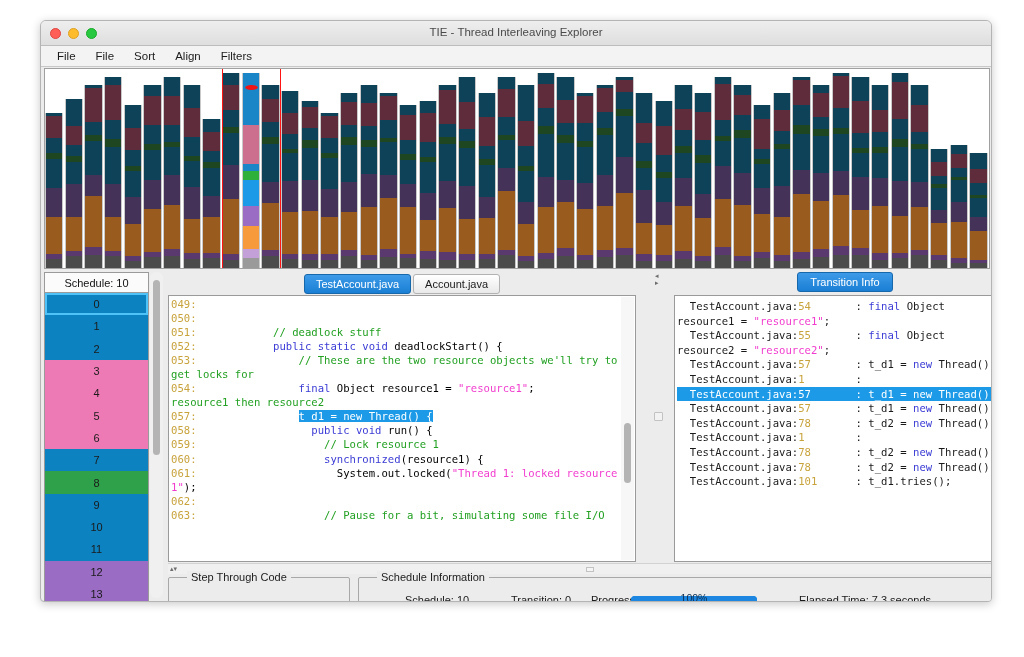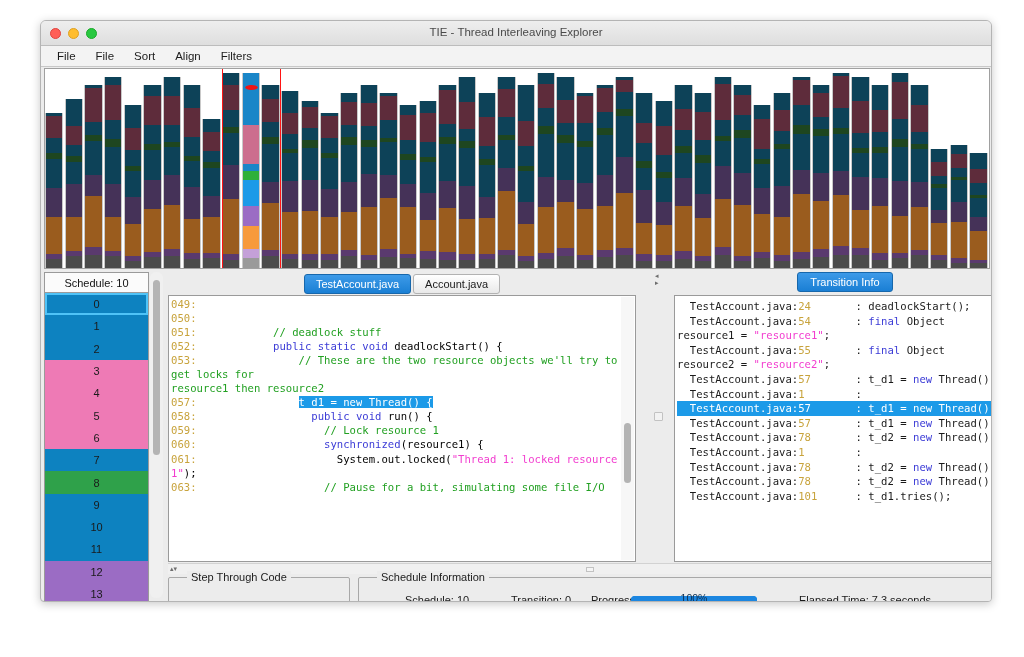--- a/index.html
+++ b/index.html
@@ -979,46 +979,47 @@
           <div class="tab">Account.java</div>
         </div>
         <div class="code-box">
           <div class="code-scroll" id="code-scroll">
               <div class="code-line"><span class="ln">049:</span><span></span></div>
               <div class="code-line"><span class="ln">050:</span><span></span></div>
               <div class="code-line"><span class="ln">051:</span><span class="cm">            // deadlock stuff</span></div>
               <div class="code-line"><span class="ln">052:</span><span>            </span><span class="kw">public static void</span><span> deadlockStart() {</span></div>
               <div class="code-line"><span class="ln">053:</span><span class="cm">                // These are the two resource objects we'll try to</span></div>
               <div class="code-line"><span class="cm">get locks for</span></div>
+              <div class="code-line"><span class="ln">054:</span><span>                </span><span class="kw">final</span><span> Object resource1 = </span><span class="st">"resource1"</span><span>;</span></div>
               <div class="code-line"><span class="cm">resource1 then resource2</span></div>
               <div class="code-line"><span class="ln">057:</span><span>                </span><span class="hl">t_d1 = </span><span class="hl">new</span><span class="hl"> Thread() {</span></div>
               <div class="code-line"><span class="ln">058:</span><span>                  </span><span class="kw">public void</span><span> run() {</span></div>
               <div class="code-line"><span class="ln">059:</span><span class="cm">                    // Lock resource 1</span></div>
               <div class="code-line"><span class="ln">060:</span><span>                    </span><span class="kw">synchronized</span><span>(resource1) {</span></div>
               <div class="code-line"><span class="ln">061:</span><span>                      System.out.locked(</span><span class="st">"Thread 1: locked resource</span></div>
               <div class="code-line"><span class="st">1"</span><span>);</span></div>
+              <div class="code-line"><span class="ln">062:</span><span></span></div>
               <div class="code-line"><span class="ln">063:</span><span class="cm">                    // Pause for a bit, simulating some file I/O</span></div>
             </div>
           <div class="code-vscroll">
             <div class="code-vthumb"></div>
           </div>
         </div>
       </div>
 
       <div class="splitter">
         <div class="split-arrows">◂<br>▸</div>
         <div class="split-dot"></div>
       </div>
 
       <div class="trans-panel">
         <div class="trans-title">
           <div class="trans-chip">Transition Info</div>
         </div>
         <div class="trans-box" id="trans-box">
-            <div class="trans-line"><span>  TestAccount.java:</span><span class="num">24</span><span>       : </span><span>deadlockStart();</span></div>
             <div class="trans-line"><span>  TestAccount.java:</span><span class="num">54</span><span>       : </span><span></span><span class="kw">final</span><span> Object</span></div>
             <div class="trans-line"><span>resource1 = </span><span class="st">"resource1"</span><span>;</span></div>
             <div class="trans-line"><span>  TestAccount.java:</span><span class="num">55</span><span>       : </span><span></span><span class="kw">final</span><span> Object</span></div>
             <div class="trans-line"><span>resource2 = </span><span class="st">"resource2"</span><span>;</span></div>
             <div class="trans-line"><span>  TestAccount.java:</span><span class="num">57</span><span>       : </span><span>t_d1 = </span><span class="kw">new</span><span> Thread() {</span></div>
             <div class="trans-line"><span>  TestAccount.java:</span><span class="num">1</span><span>        : </span><span></span></div>
             <div class="trans-line sel"><span>  TestAccount.java:</span><span class="num">57</span><span>       : </span><span>t_d1 = </span><span class="kw">new</span><span> Thread() {</span></div>
             <div class="trans-line"><span>  TestAccount.java:</span><span class="num">57</span><span>       : </span><span>t_d1 = </span><span class="kw">new</span><span> Thread() {</span></div>
             <div class="trans-line"><span>  TestAccount.java:</span><span class="num">78</span><span>       : </span><span>t_d2 = </span><span class="kw">new</span><span> Thread() {</span></div>
             <div class="trans-line"><span>  TestAccount.java:</span><span class="num">1</span><span>        : </span><span></span></div>

